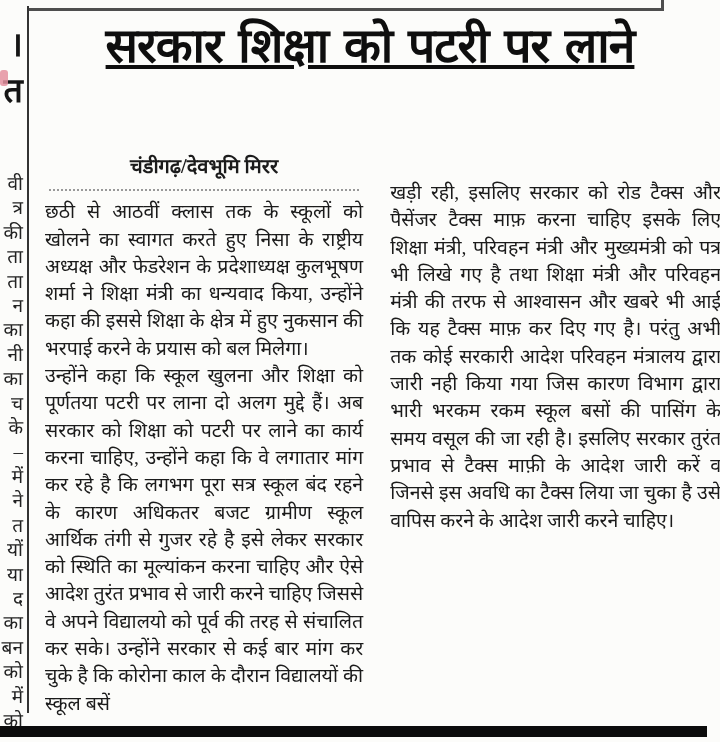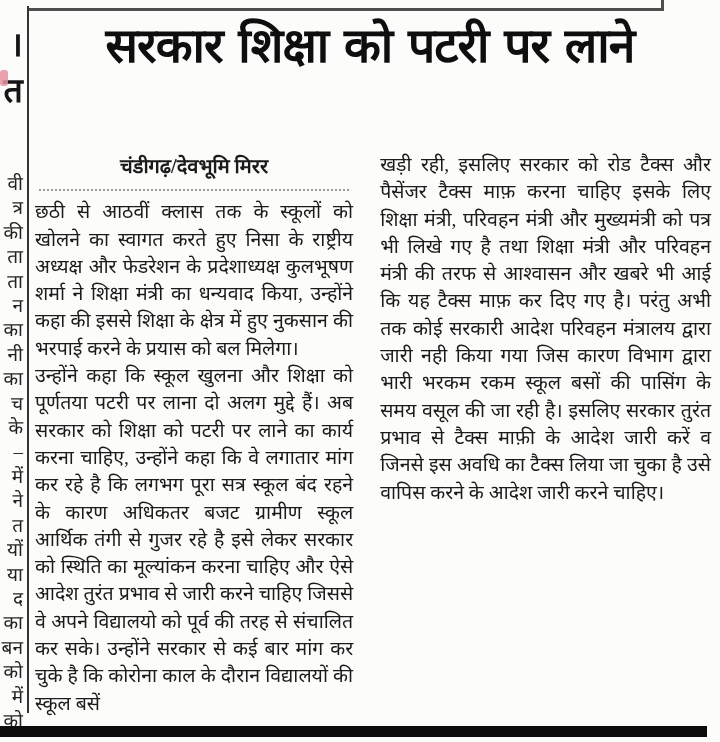--- a/index.html
+++ b/index.html
@@ -26,29 +26,30 @@
   .v-divider{position:absolute;left:27px;top:6px;width:2px;height:707px;background:#333;}
   .top-rule{position:absolute;left:29px;top:8px;width:634px;height:3px;background:#4e4e4e;}
   .box-stub{position:absolute;left:661px;top:0;width:3px;height:11px;background:#4e4e4e;}
   .bottom-bar{position:absolute;left:0;top:726px;width:707px;height:11px;background:#0c0c0c;}
   
   .headline{
     position:absolute;left:32px;top:14px;width:676px;
     text-align:center;font-weight:bold;color:#0e0e0e;
     font-size:48px;line-height:63px;letter-spacing:-1px;
     font-family:"DejaVu Sans", sans-serif;
+    text-decoration:underline;
   }
   
   .columns{
-    position:absolute;left:35px;top:151px;width:676px;
+    position:absolute;left:45px;top:151px;width:676px;
     display:flex;gap:27px;
   }
   .col{font-size:19.5px;line-height:27.3px;text-align:justify;}
   .col-left{width:325px;}
-  .col-right{width:338px;}
+  .col-right{width:338px;margin-top:28px;}
   .byline{
     text-align:center;font-weight:bold;font-size:20px;
     padding:2px 4px 9px;margin:0 4px 7px;
     border-bottom:2px dotted #999;
   }
   .col p{margin:0;}
 </style>
 </head>
 <body>
 

